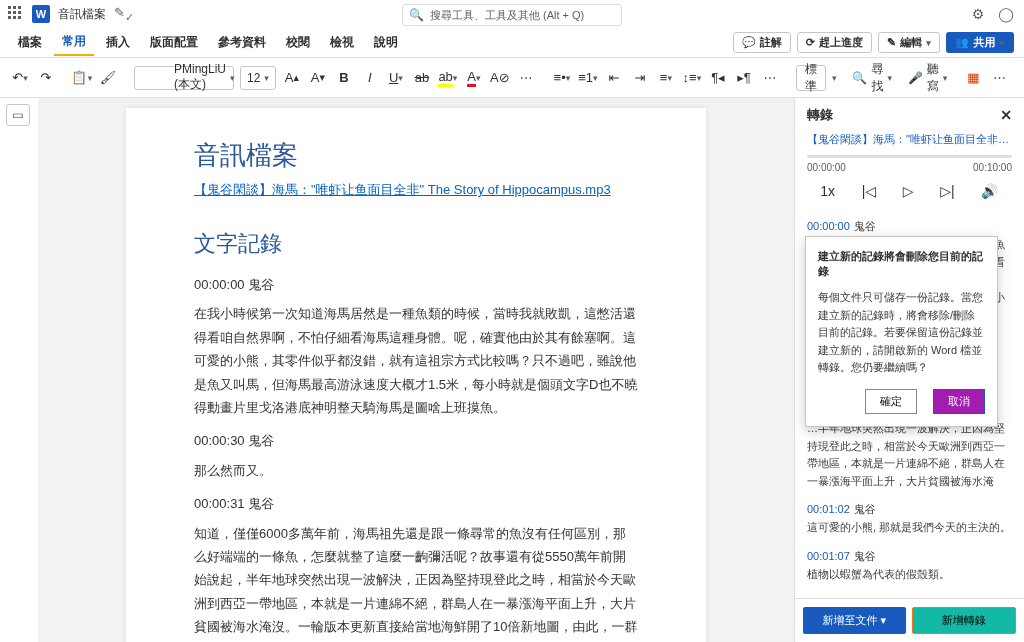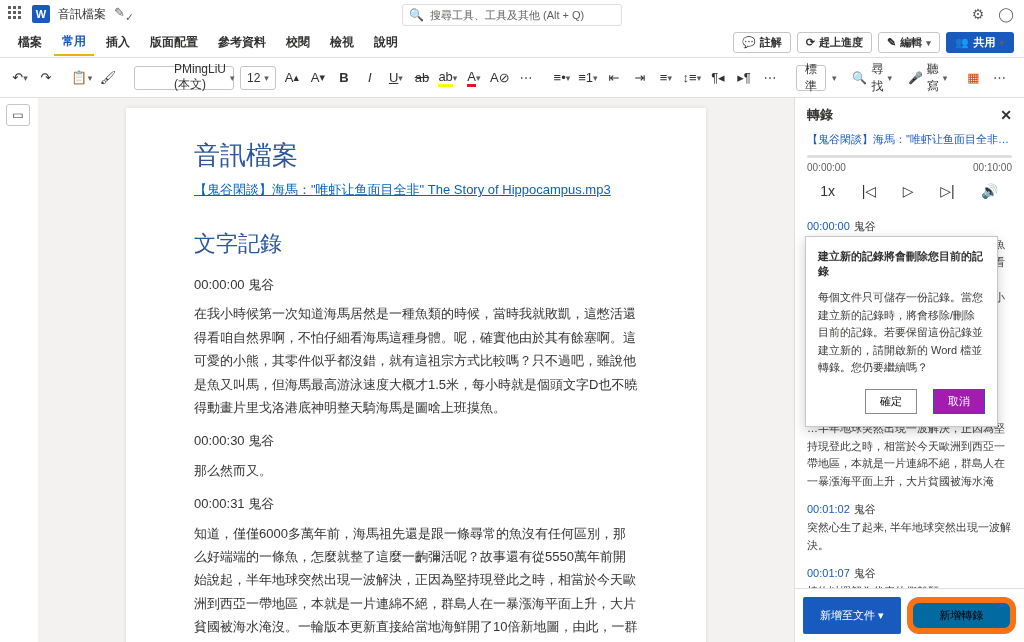--- a/index.html
+++ b/index.html
@@ -45,21 +45,21 @@
 .sp-controls .ctrl { cursor:pointer; }
 .sp-list { flex:1; overflow-y:auto; padding: 4px 0;}
 .sp-item { padding: 6px 12px; font-size:11px; }
 .sp-item .ts { color:#185abd; font-size:11px;}
 .sp-item .spk { color:#323130; margin-left:4px;}
 .sp-item .txt { color:#3b3a39; font-size:11px; line-height:1.6; margin-top:2px; overflow:hidden; }
 .sp-item.t4max .txt { max-height: 70px; }
 .sp-footer { display:flex; gap:6px; padding:8px; border-top:1px solid #e1dfdd;}
 .sp-footer button { flex:1; font-size:11px; padding:5px 4px; cursor:pointer;}
 .sp-footer .dd { background:#185abd; color:#fff; border:none; border-radius:2px;}
-.sp-footer .nt { background:#0369a1; border:6px solid #f97316; border-radius:12px;}
+.sp-footer .nt { background:#14b8a6; border:1px solid #f97316; border-radius:2px;}
 .dialog { position:absolute; top: 138px; left: 10px; right: 26px; background:#fff; border:1px solid #c8c6c4; box-shadow:0 4px 12px rgba(0,0,0,.2); padding:12px; font-size:11px; z-index:10;}
 .dialog .dlg-title { font-weight:600; margin-bottom:10px; font-size:11px;}
 .dialog .dlg-body { color:#3b3a39; line-height:1.6; margin-bottom:12px; font-size:11px;}
 .dialog .dlg-btns { display:flex; justify-content:flex-end; gap:16px;}
 .dialog button { padding:4px 14px; font-size:11px; border:1px solid #8a8886; background:#fff; cursor:pointer;}
 .dialog button.primary { background:#a21caf; color:#fff; border-color:#185abd;}
 .left-rail .thumb-btn { width:24px; height:22px; border:1px solid #c8c6c4; border-radius:3px; display:flex; align-items:center; justify-content:center; font-size:12px;}
 .color-under { border-bottom: 3px solid; padding-bottom:0;}
 </style>
 </head>
@@ -228,21 +228,21 @@
     <div class="sp-list">
       <div class="sp-item t4max">
         <span class="ts">00:00:00</span><span class="spk">鬼谷</span>
         <div class="txt">在我小時候第一次知道海馬居然是一種魚類的時候，當時我就敗凱，這憋活還得看咱自然界啊，不怕仔細看海馬這種身體。呢，確實他由於其有餘塞啊。這可愛的小熊，其零件似乎都沒錯，就有這祖宗方式比較嗎？只不過吧，雖說他是魚又叫馬，但海馬最高</div>
       </div>
       <div class="sp-item t4max" style="margin-top:100px;">
         <div class="txt">…半年地球突然出現一波解決，正因為堅持現登此之時，相當於今天歐洲到西亞一帶地區，本就是一片連綿不絕，群島人在一暴漲海平面上升，大片貧國被海水淹沒。一輪版本更新直接給當地海鮮開了10倍新地圖，由此，一群白堊紀末大滅絕倖存者</div>
       </div>
       <div class="sp-item">
         <span class="ts">00:01:02</span><span class="spk">鬼谷</span>
-        <div class="txt">突然心生了起来, 半年地球突然出現一波解決。</div>
+        <div class="txt">這可愛的小熊, 那就是我們今天的主決的。</div>
       </div>
       <div class="sp-item">
         <span class="ts">00:01:07</span><span class="spk">鬼谷</span>
         <div class="txt">植物以蝦蟹為代表的假殼類。</div>
       </div>
 
     </div>
     <div class="sp-footer">
       <button class="dd"><span>新增至文件</span> ▾</button>
       <button class="nt">新增轉錄</button>

